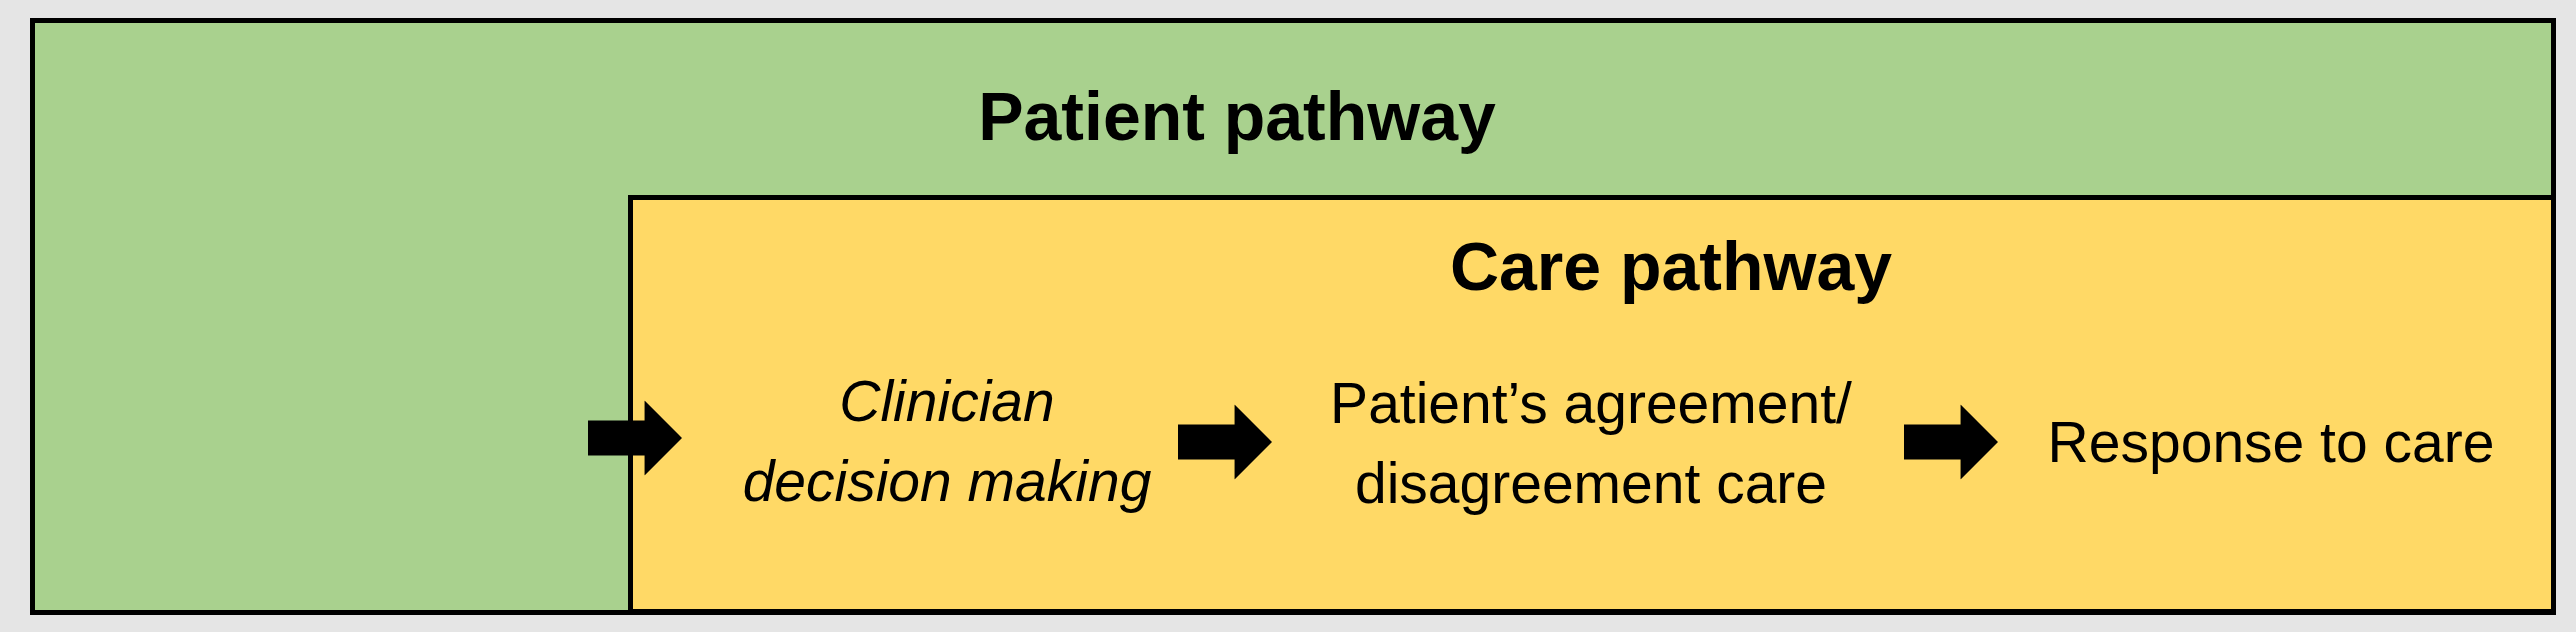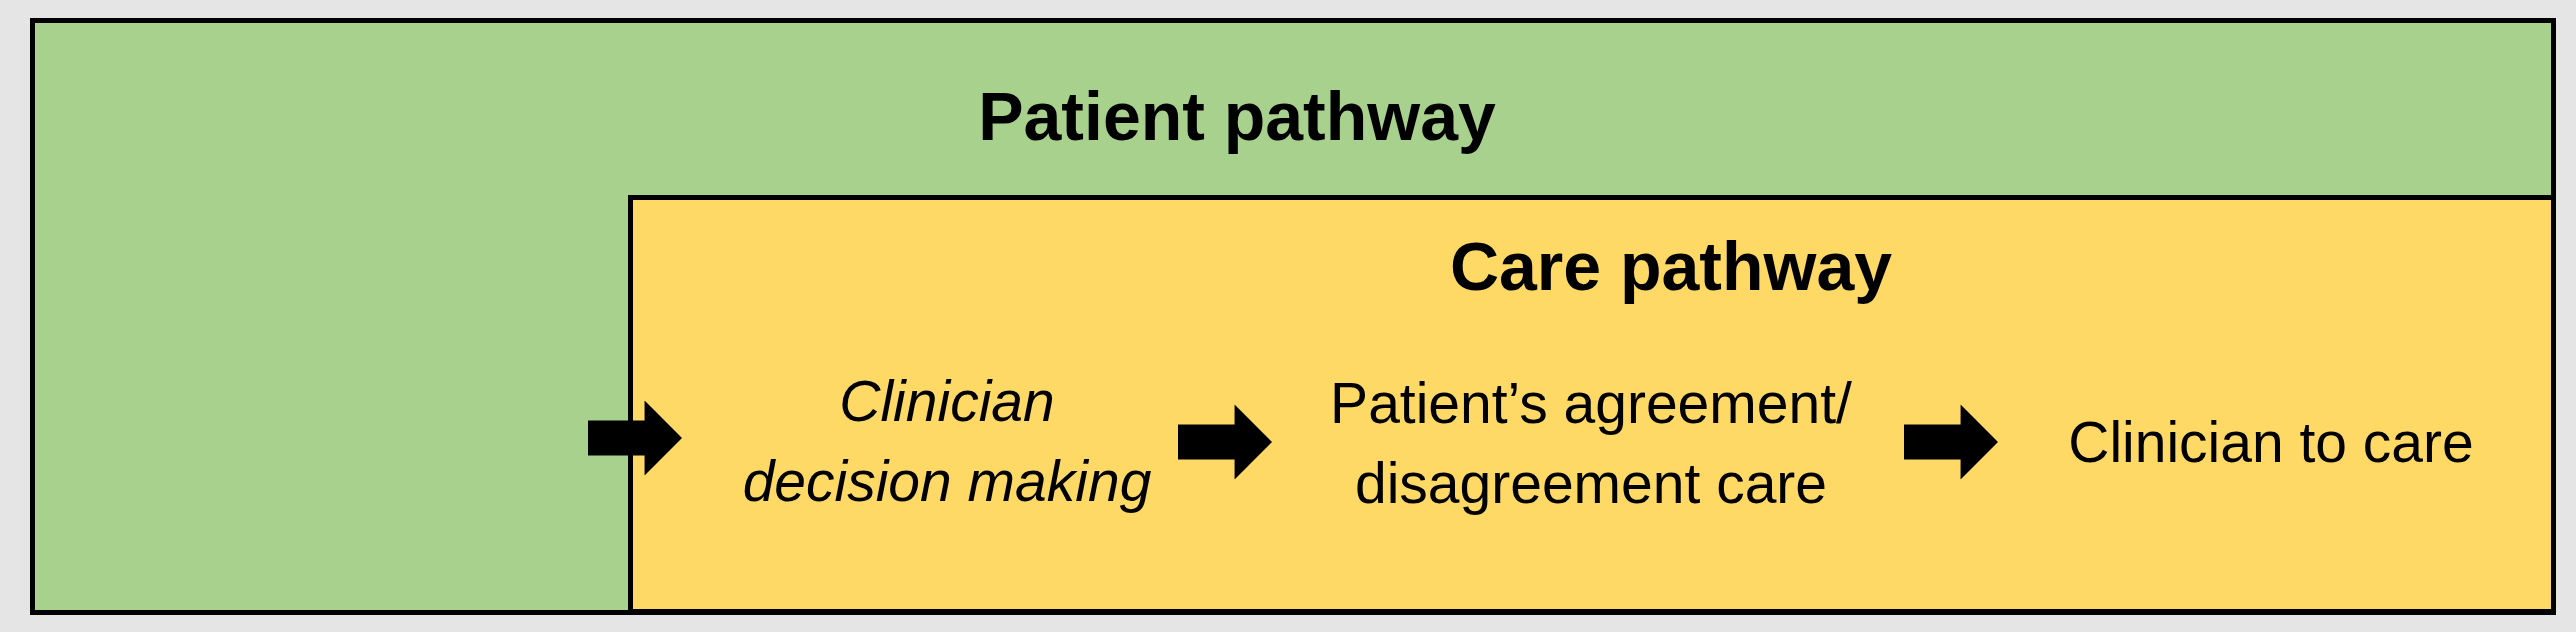--- a/index.html
+++ b/index.html
@@ -108,17 +108,17 @@
     <div>disagreement care</div>
   </div>
 
   <div class="arrow arrow-3">
     <svg viewBox="0 0 118 94" xmlns="http://www.w3.org/2000/svg" aria-hidden="true">
       <polygon points="0,25 71,25 71,0 118,47 71,94 71,69 0,69"></polygon>
     </svg>
   </div>
 
   <div class="step step-4">
-    <div>Clinician to care</div>
+    <div>Response to care</div>
   </div>
 
 </div>
 
 
 </body></html>

